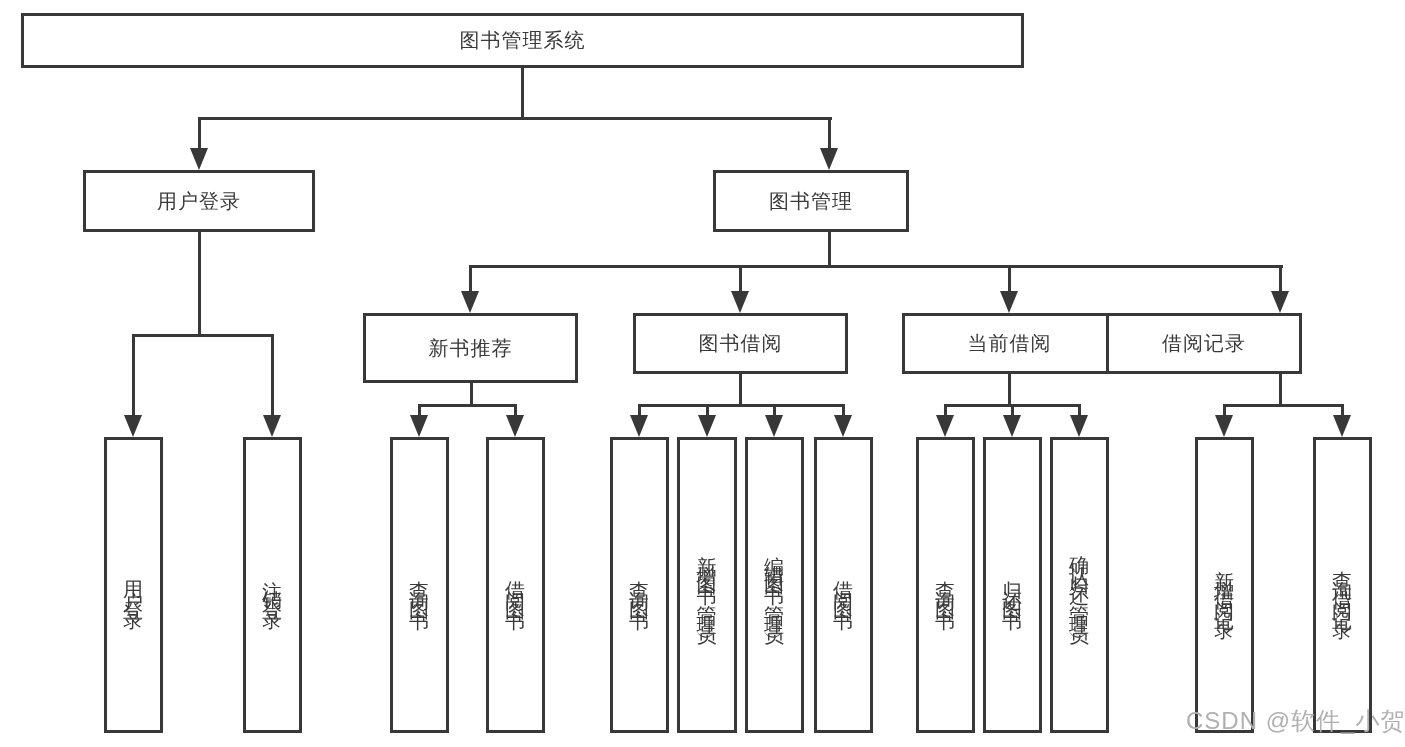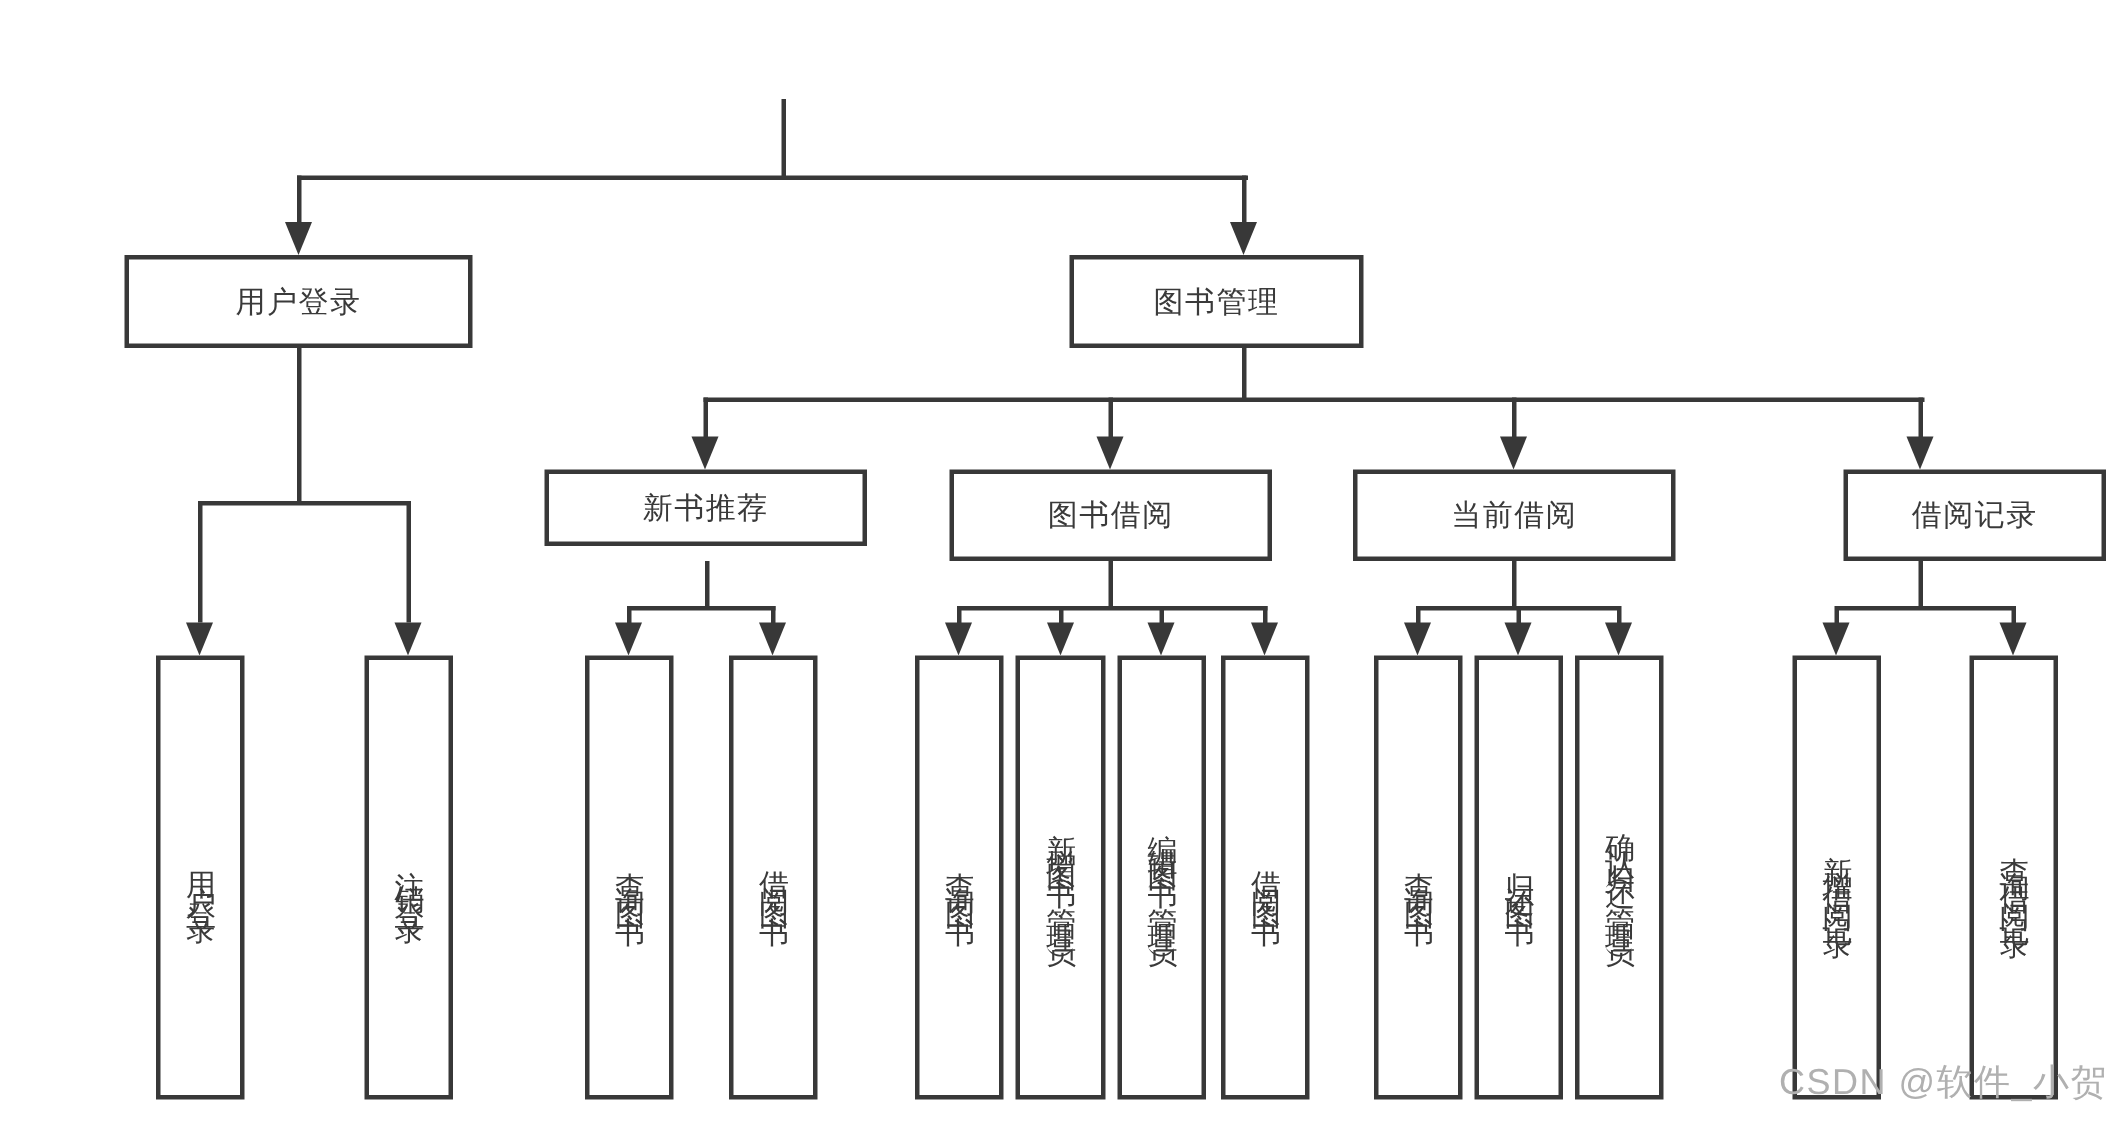--- a/index.html
+++ b/index.html
@@ -49,20 +49,23 @@
     letter-spacing: 1px;
     white-space: nowrap;
     z-index: 5;
   }
 </style>
 </head>
 <body>
 
 <div class="canvas">
 
+  <div class="box" style="left:21px;top:13px;width:1003px;height:55px">
+    <span>图书管理系统</span>
+  </div>
 
   <div class="vline" style="left:521px;top:66px;height:54px"></div>
   <div class="hline" style="left:198px;top:117px;width:634px"></div>
   <div class="vline" style="left:198px;top:117px;height:33px"></div>
   <div class="arrow" style="left:190px;top:148px"></div>
   <div class="vline" style="left:828px;top:117px;height:33px"></div>
   <div class="arrow" style="left:820px;top:148px"></div>
 
   <div class="box" style="left:83px;top:170px;width:232px;height:62px">
     <span>用户登录</span>
@@ -82,30 +85,30 @@
   <div class="hline" style="left:469px;top:265px;width:814px"></div>
   <div class="vline" style="left:469px;top:265px;height:27px"></div>
   <div class="arrow" style="left:461px;top:291px"></div>
   <div class="vline" style="left:739px;top:265px;height:27px"></div>
   <div class="arrow" style="left:731px;top:291px"></div>
   <div class="vline" style="left:1008px;top:265px;height:27px"></div>
   <div class="arrow" style="left:1000px;top:291px"></div>
   <div class="vline" style="left:1279px;top:265px;height:27px"></div>
   <div class="arrow" style="left:1271px;top:291px"></div>
 
-  <div class="box" style="left:363px;top:313px;width:215px;height:51px">
+  <div class="box" style="left:363px;top:313px;width:215px;height:70px">
     <span>新书推荐</span>
   </div>
   <div class="box" style="left:902px;top:313px;width:215px;height:61px">
     <span>当前借阅</span>
   </div>
   <div class="box" style="left:633px;top:313px;width:215px;height:61px">
     <span>图书借阅</span>
   </div>
-  <div class="box" style="left:1229px;top:313px;width:175px;height:61px">
+  <div class="box" style="left:1106px;top:313px;width:196px;height:61px">
     <span>借阅记录</span>
   </div>
 
   <div class="vline" style="left:470px;top:374px;height:32px"></div>
   <div class="hline" style="left:419px;top:404px;width:98px"></div>
   <div class="vline" style="left:418px;top:404px;height:12px"></div>
   <div class="arrow" style="left:410px;top:415px"></div>
   <div class="vline" style="left:514px;top:404px;height:12px"></div>
   <div class="arrow" style="left:506px;top:415px"></div>
 

